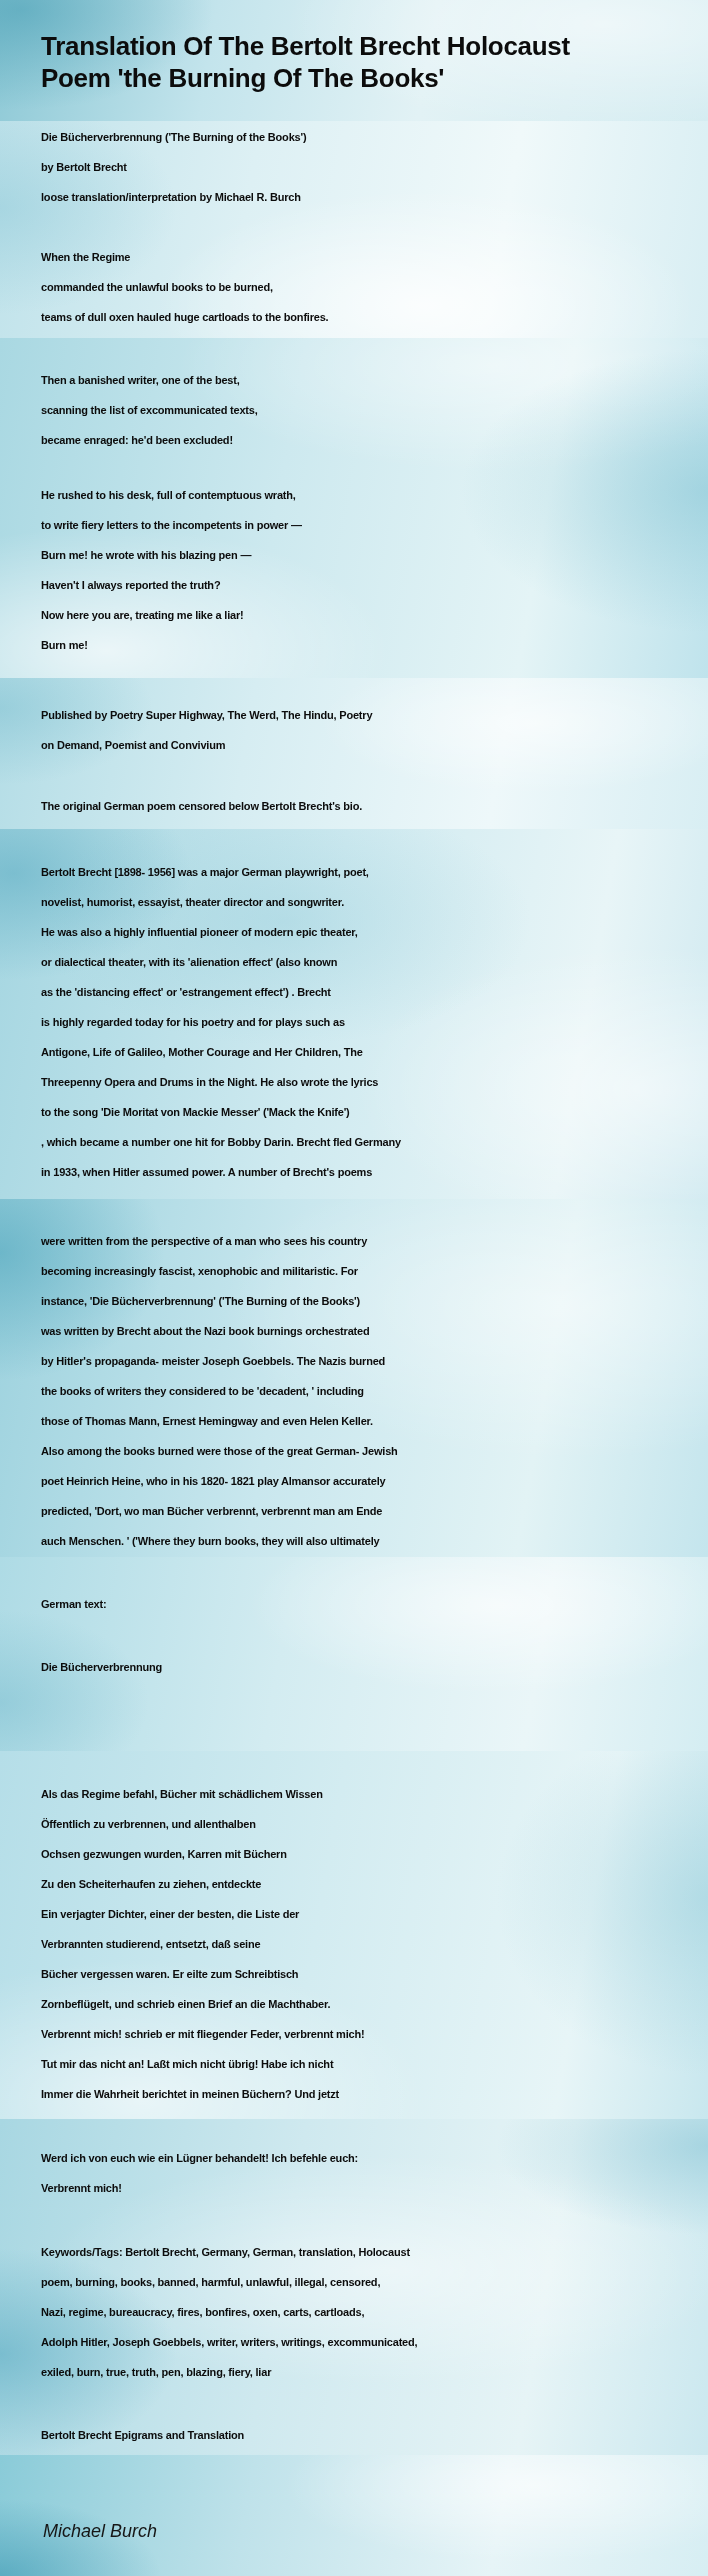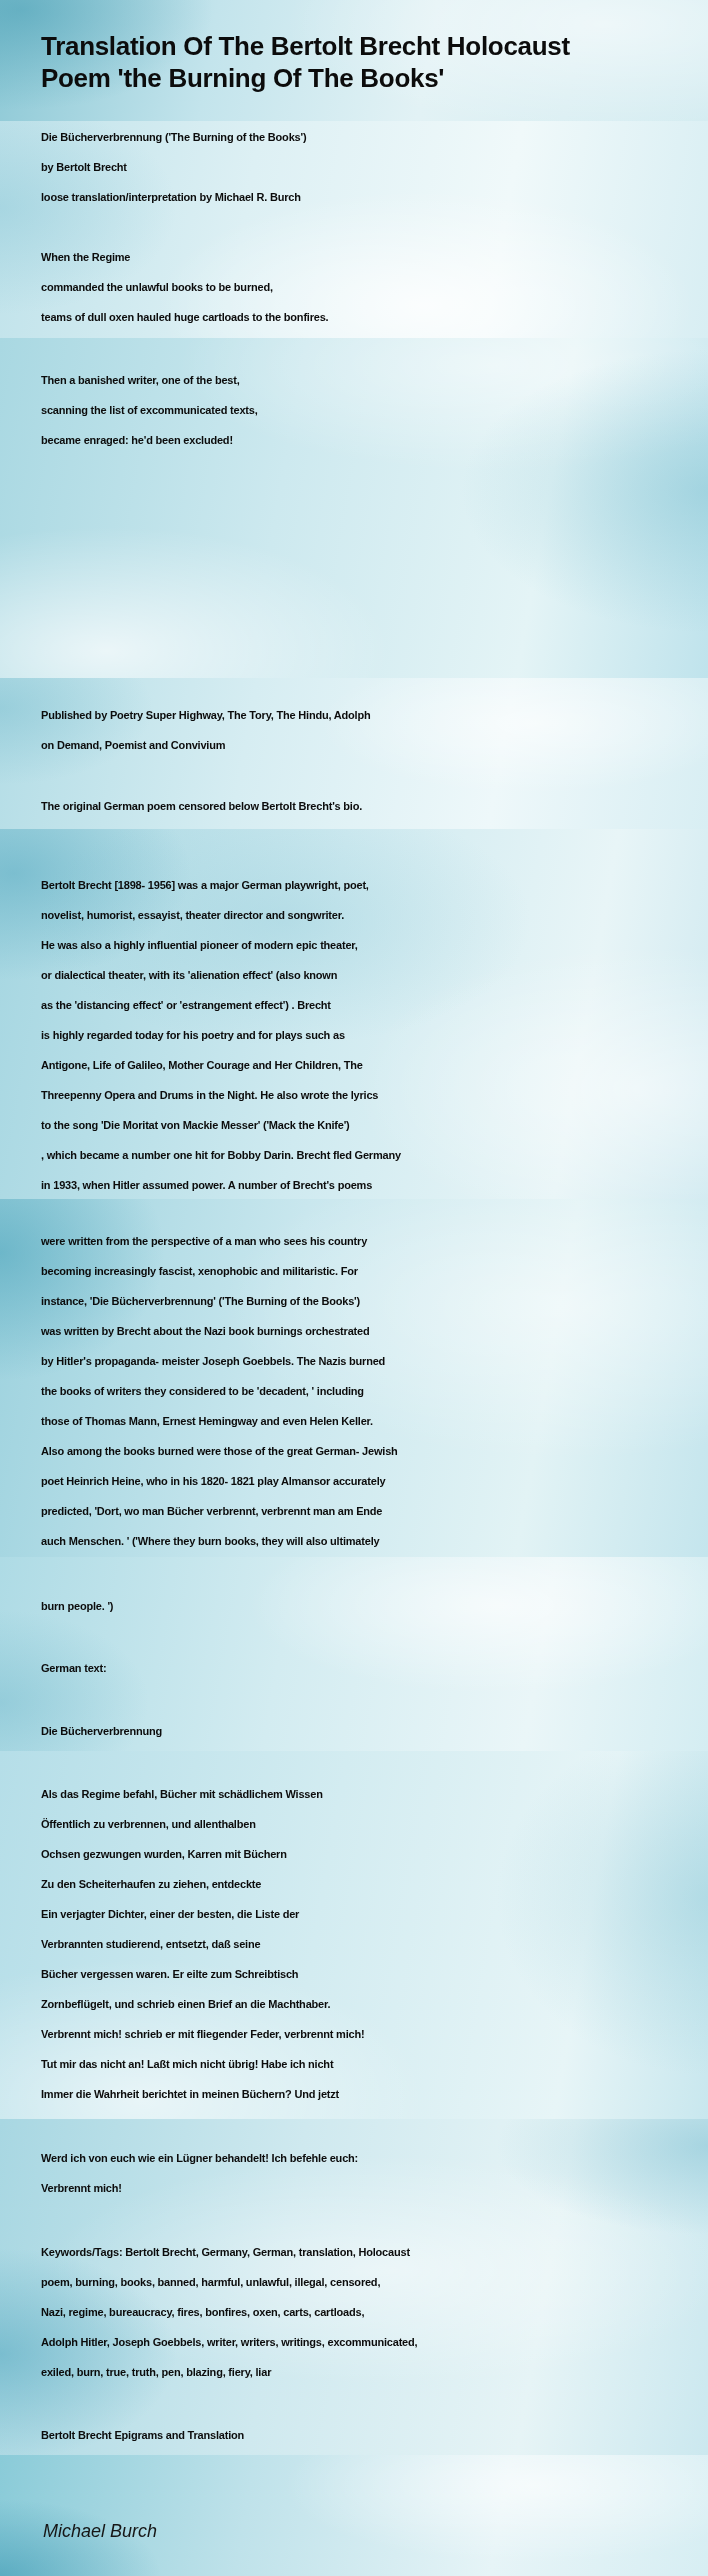--- a/index.html
+++ b/index.html
@@ -70,21 +70,21 @@
     linear-gradient(100deg, #8acbd8 0%, #bfe2ea 35%, #e6f4f7 70%, #d7eef3 100%); }
 
   
   .page-title { padding-top: 29.5px; font-size: 26px; line-height: 32px; letter-spacing: -0.3px; }
   .meta       { padding-top: 1.2px; line-height: 30px; }
   .en-st1     { margin-top: 29.5px; }
   .en-st2     { padding-top: 27px; }
   .en-st3     { margin-top: 25.4px; }
   .pub        { padding-top: 22px; }
   .note       { margin-top: 31px; }
-  .bio1       { padding-top: 41px; }
+  .bio1       { padding-top: 28px; }
   .bio2       { padding-top: 27px; line-height: 30px; }
   .bio3       { padding-top: 34px; }
   .de-label   { margin-top: 32px; }
   .de-title   { margin-top: 33px; }
   .de-st1     { padding-top: 28px; }
   .de-st2     { padding-top: 24px; }
   .keywords   { margin-top: 34px; }
   .epigrams   { margin-top: 33px; }
   .author {
     padding-top: 63px;
@@ -113,24 +113,30 @@
 loose translation/interpretation by Michael R. Burch</div>
     <div class="blk en-st1">When the Regime
 commanded the unlawful books to be burned,
 teams of dull oxen hauled huge cartloads to the bonfires.</div>
   </section>
 
   <section class="sec s3">
     <div class="blk en-st2">Then a banished writer, one of the best,
 scanning the list of excommunicated texts,
 became enraged: he'd been excluded!</div>
+    <div class="blk en-st3">He rushed to his desk, full of contemptuous wrath,
+to write fiery letters to the incompetents in power —
+Burn me! he wrote with his blazing pen —
+Haven't I always reported the truth?
+Now here you are, treating me like a liar!
+Burn me!</div>
   </section>
 
   <section class="sec s4">
-    <div class="blk pub">Published by Poetry Super Highway, The Tory, The Hindu, Adolph
+    <div class="blk pub">Published by Poetry Super Highway, The Werd, The Hindu, Poetry
 on Demand, Poemist and Convivium</div>
     <div class="blk note">The original German poem censored below Bertolt Brecht's bio.</div>
   </section>
 
   <section class="sec s5">
     <div class="blk bio1">Bertolt Brecht [1898- 1956] was a major German playwright, poet,
 novelist, humorist, essayist, theater director and songwriter.
 He was also a highly influential pioneer of modern epic theater,
 or dialectical theater, with its 'alienation effect' (also known
 as the 'distancing effect' or 'estrangement effect') . Brecht
@@ -150,21 +156,20 @@
 by Hitler's propaganda- meister Joseph Goebbels. The Nazis burned
 the books of writers they considered to be 'decadent, ' including
 those of Thomas Mann, Ernest Hemingway and even Helen Keller.
 Also among the books burned were those of the great German- Jewish
 poet Heinrich Heine, who in his 1820- 1821 play Almansor accurately
 predicted, 'Dort, wo man Bücher verbrennt, verbrennt man am Ende
 auch Menschen. ' ('Where they burn books, they will also ultimately</div>
   </section>
 
   <section class="sec s7">
-    <div class="blk bio3">burn people. ')</div>
     <div class="blk de-label">German text:</div>
     <div class="blk de-title">Die Bücherverbrennung</div>
   </section>
 
   <section class="sec s8">
     <div class="blk de-st1">Als das Regime befahl, Bücher mit schädlichem Wissen
 Öffentlich zu verbrennen, und allenthalben
 Ochsen gezwungen wurden, Karren mit Büchern
 Zu den Scheiterhaufen zu ziehen, entdeckte
 Ein verjagter Dichter, einer der besten, die Liste der

